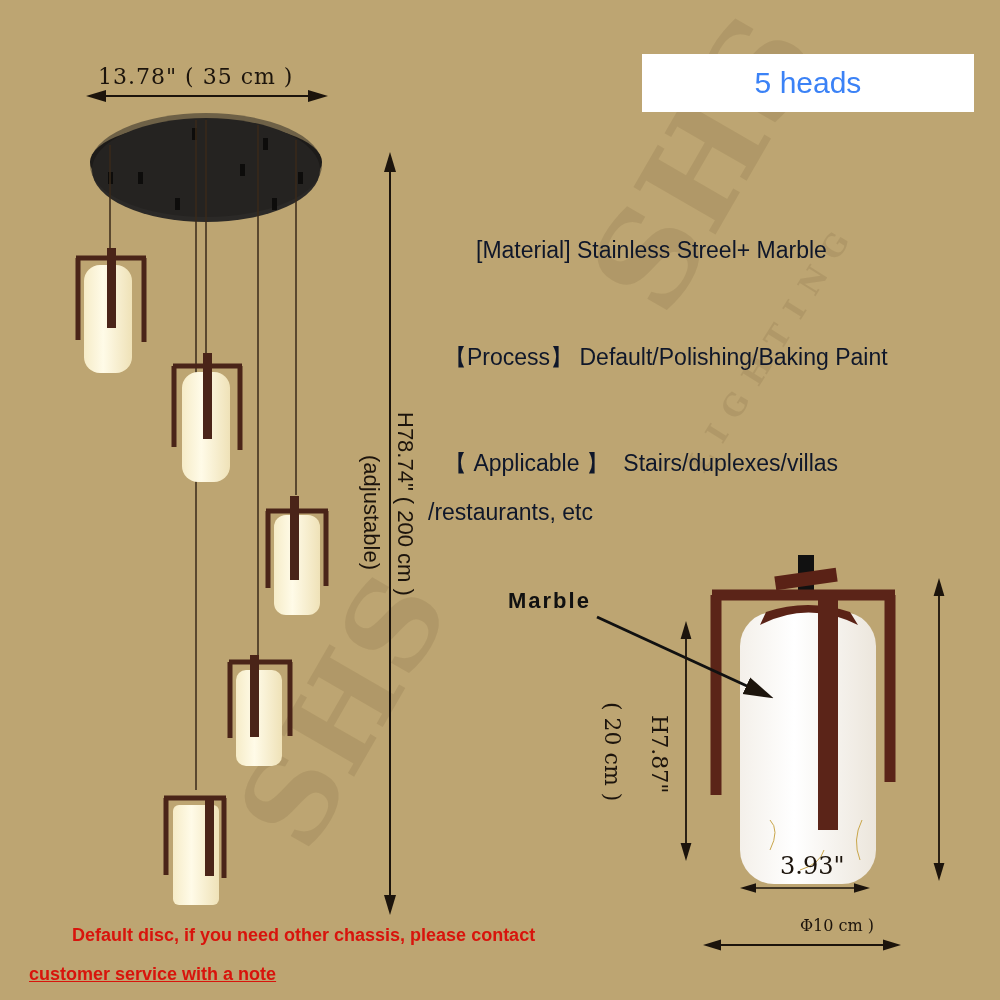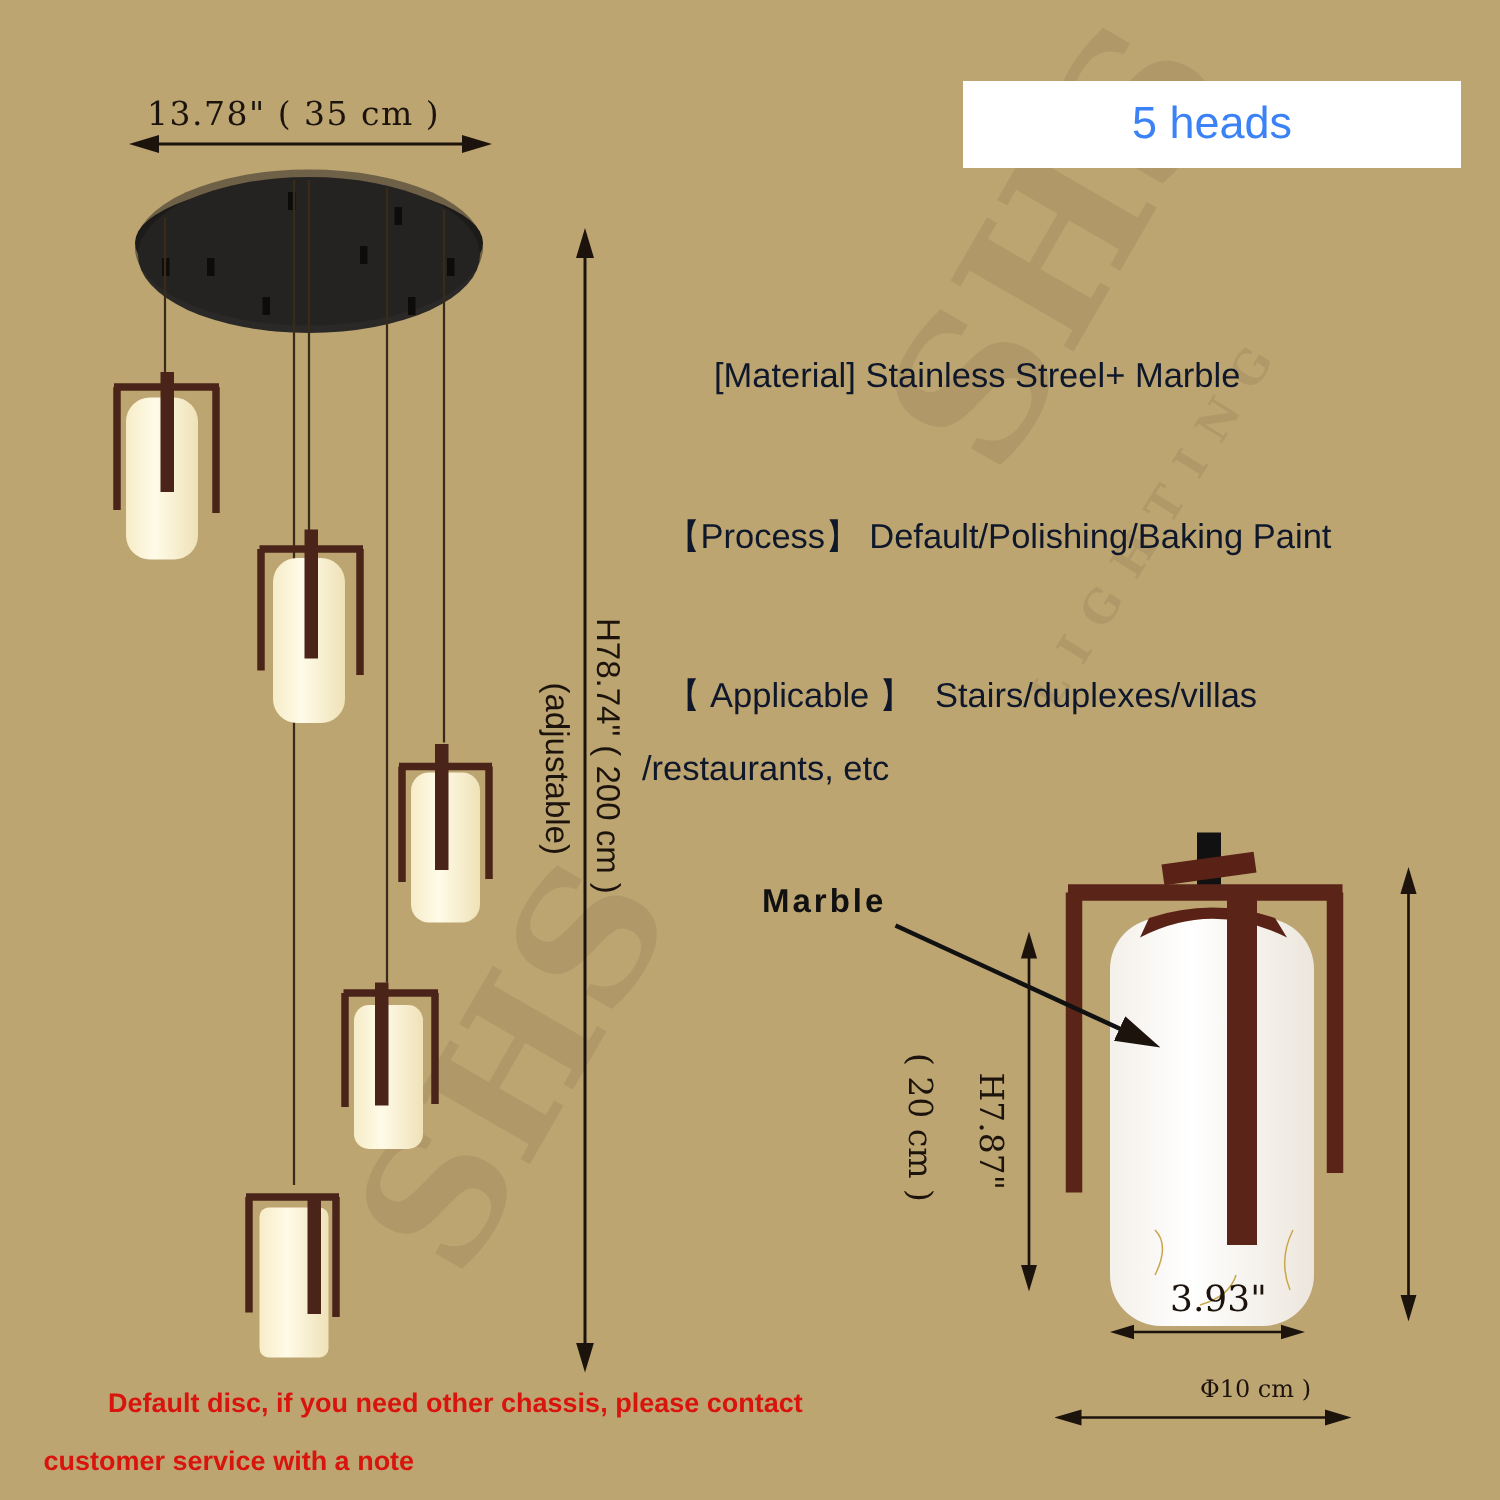--- a/index.html
+++ b/index.html
@@ -149,13 +149,13 @@
 
 <div class="abs spec" style="left:444px; top:448px;">
   <span>【 Applicable 】</span>
   <span style="margin-left:8px;margin-top:20px;">Stairs/duplexes/villas</span>
 </div>
 <div class="abs spec" style="left:428px; top:499px;">/restaurants, etc</div>
 
 <div class="abs" style="left:508px; top:588px; font-size:22px; font-weight:bold; letter-spacing:2px; color:#111;">Marble</div>
 
 <div class="abs note" style="left:24px; top:925px;margin-left:48px;">Default disc, if you need other chassis, please contact</div>
-<div class="abs note" style="left:29px; top:964px;">customer service with a note</div>
+<div class="abs note" style="left:29px; top:964px;text-decoration:underline;">customer service with a note</div>
 
 </body></html>

